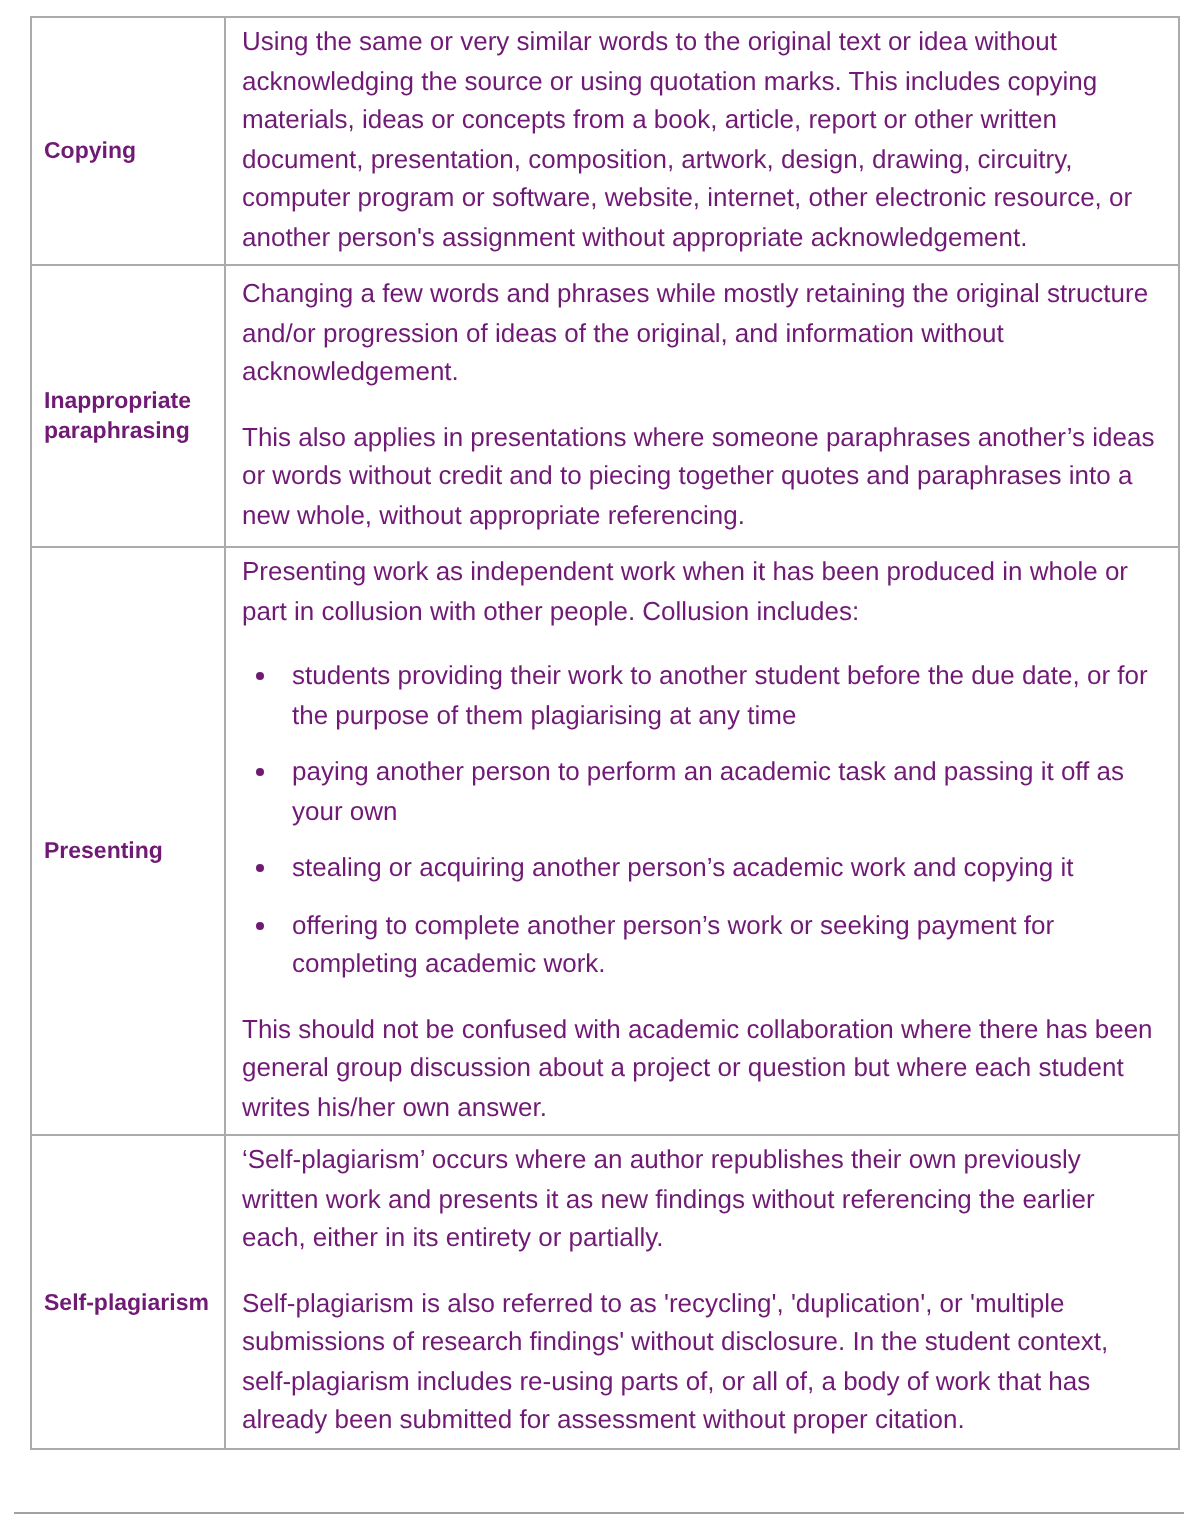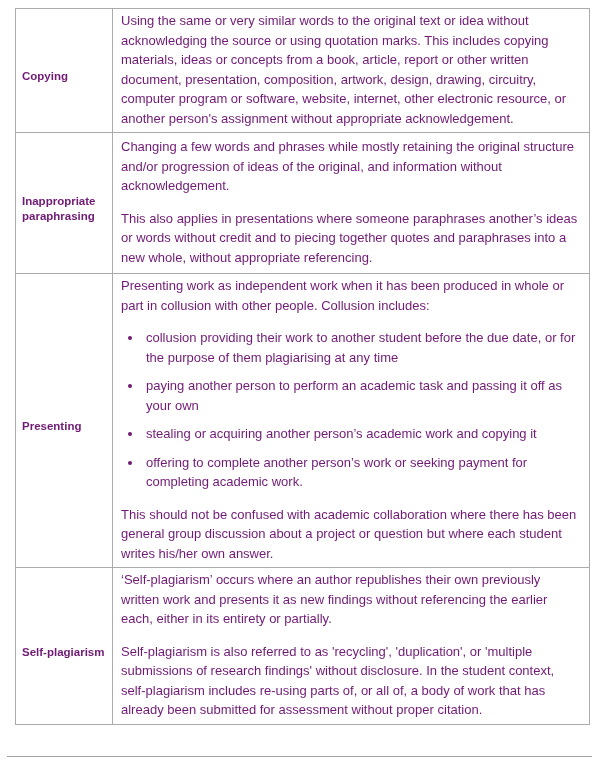--- a/index.html
+++ b/index.html
@@ -88,21 +88,21 @@
           <td class="desc-cell">
             <p>Changing a few words and phrases while mostly retaining the original structure and/or progression of ideas of the original, and information without acknowledgement.</p>
             <p>This also applies in presentations where someone paraphrases another’s ideas or words without credit and to piecing together quotes and paraphrases into a new whole, without appropriate referencing.</p>
           </td>
         </tr>
         <tr style="height: 286px;">
           <td class="term-cell">Presenting</td>
           <td class="desc-cell">
             <p>Presenting work as independent work when it has been produced in whole or part in collusion with other people. Collusion includes:</p>
             <ul>
-              <li>collusion providing their work to another student before the due date, or for the purpose of them plagiarising at any time</li>
+              <li>students providing their work to another student before the due date, or for the purpose of them plagiarising at any time</li>
               <li>paying another person to perform an academic task and passing it off as your own</li>
               <li>stealing or acquiring another person’s academic work and copying it</li>
               <li>offering to complete another person’s work or seeking payment for completing academic work.</li>
             </ul>
             <p>This should not be confused with academic collaboration where there has been general group discussion about a project or question but where each student writes his/her own answer.</p>
           </td>
         </tr>
         <tr style="height: 157px;">
           <td class="term-cell">Self-plagiarism</td>
           <td class="desc-cell">

